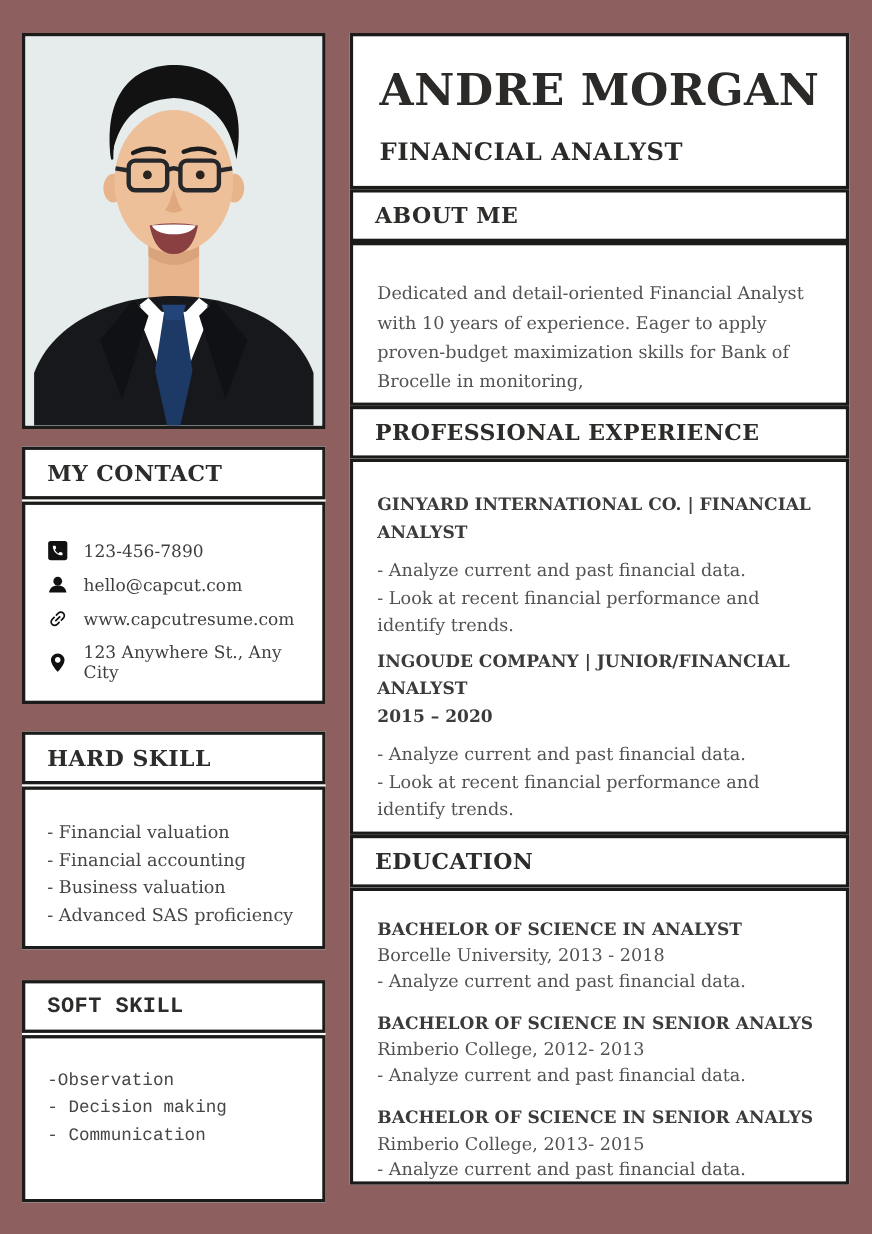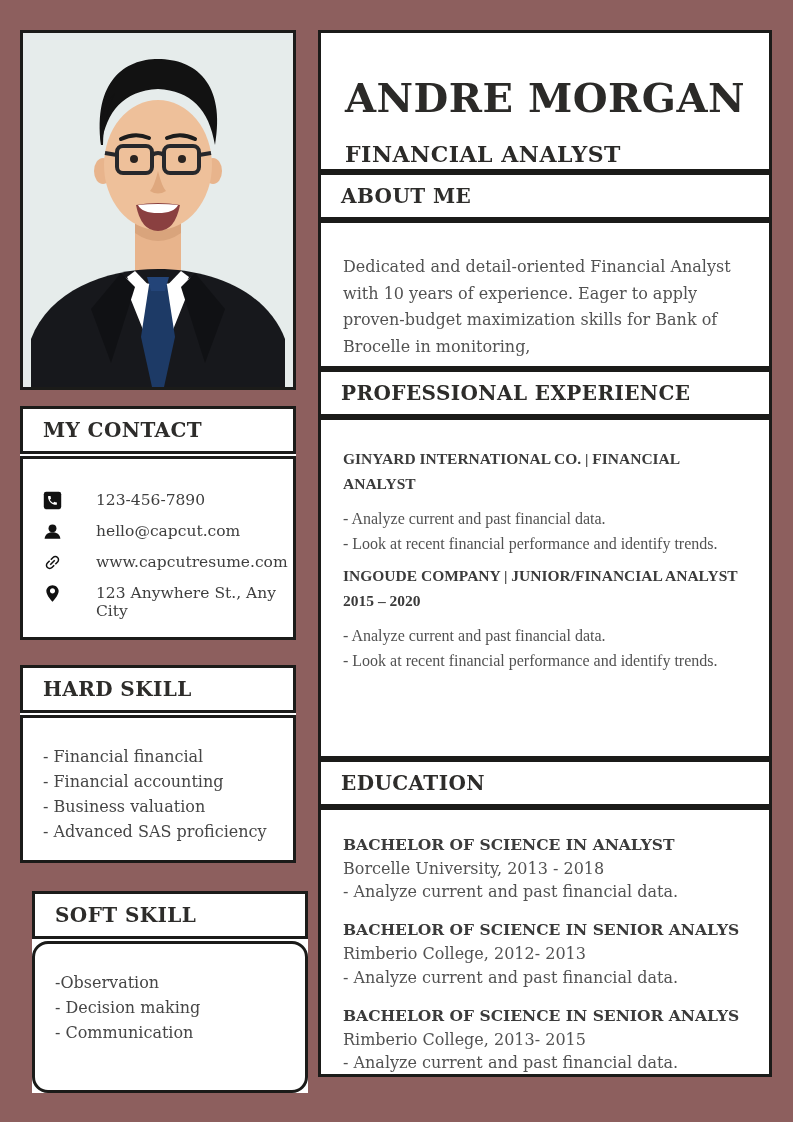--- a/index.html
+++ b/index.html
@@ -25,36 +25,36 @@
     font-size:20px; font-weight:bold; color:#2d2c2a;
     letter-spacing:0.4px;
   }
   
   .photo-box {
     position:absolute; left:20px; top:30px; width:276px; height:360px;
     background:#e6eceb; border:3px solid #1b1b19; overflow:hidden;
   }
   .contact-sec { left:20px; top:406px; width:276px; }
   .contact-body { height:184px; padding:32px 10px 0 20px; }
-  .c-row { display:flex; align-items:flex-start; margin-bottom:12px;gap:20px; }
+  .c-row { display:flex; align-items:center; margin-bottom:12px; }
   .c-ico { width:19px; height:19px; flex:0 0 19px; margin-right:14px; }
   .c-txt { font-size:15.5px; color:#3e3e3e; }
   .skills-body { padding:26px 10px 0 20px; font-size:16px; color:#464646; }
   .skills-body div { line-height:25px; }
   .hard-sec { left:20px; top:665px; width:276px; }
   .hard-body { height:148px; }
-  .soft-sec { left:32px; top:891px; width:276px; }
-  .soft-body { height:152px;border-radius:16px; }
+  .soft-sec { left:20px; top:891px; width:276px;font-family:Liberation Mono, monospace; }
+  .soft-body { height:152px; }
   
   .right-col { position:absolute; left:318px; top:30px; width:454px; background:#ffffff; }
-  .name-box { height:142px; padding:42px 0 0 24px; }
+  .name-box { height:142px; padding:26px 0 0 24px; }
   .name { font-size:40px; font-weight:bold; color:#2b2a28; letter-spacing:0.5px; line-height:1.15; }
   .role { font-size:22px; font-weight:bold; color:#2b2a28; letter-spacing:0.5px; margin-top:20px; }
   .about-body { height:149px; padding:31px 10px 0 22px; font-size:16px; line-height:1.66; color:#525252; }
-  .exp-body { height:342px; padding:27px 26px 0 22px;font-family:Liberation Serif, serif; }
+  .exp-body { height:342px; padding:27px 26px 0 22px; }
   .job-title { font-size:15.5px; font-weight:bold; color:#3b3b3b; line-height:1.6; }
   .bullets { font-size:16px; color:#525252; line-height:1.58; margin-top:9px; }
   .job + .job { margin-top:8px; }
   .edu-body { height:270px; padding:23px 26px 0 22px; }
   .degree { font-size:15.5px; font-weight:bold; color:#3b3b3b; line-height:1.55; }
   .school, .edu-bullet { font-size:16px; color:#525252; line-height:1.45; }
   .edu-entry + .edu-entry { margin-top:15px; }
 </style>
 </head>
 <body>
@@ -137,21 +137,21 @@
           <path fill="#111" fill-rule="evenodd" d="M12 1.5C7.7 1.5 4.2 5 4.2 8.9c0 5.8 7.8 13.6 7.8 13.6s7.8-7.8 7.8-13.6C19.8 5 16.3 1.5 12 1.5zm0 10.4c-1.8 0-3.2-1.4-3.2-3.2S10.2 5.5 12 5.5s3.2 1.4 3.2 3.2-1.4 3.2-3.2 3.2z"></path>
         </svg>
         <span class="c-txt">123 Anywhere St., Any City</span>
       </div>
     </div>
   </div>
 
   <div class="section hard-sec">
     <div class="box hdr">HARD SKILL</div>
     <div class="box skills-body hard-body">
-      <div>- Financial financial</div>
+      <div>- Financial valuation</div>
       <div>- Financial accounting</div>
       <div>- Business valuation</div>
       <div>- Advanced SAS proficiency</div>
     </div>
   </div>
 
   <div class="section soft-sec">
     <div class="box hdr">SOFT SKILL</div>
     <div class="box skills-body soft-body">
       <div>-Observation</div>

